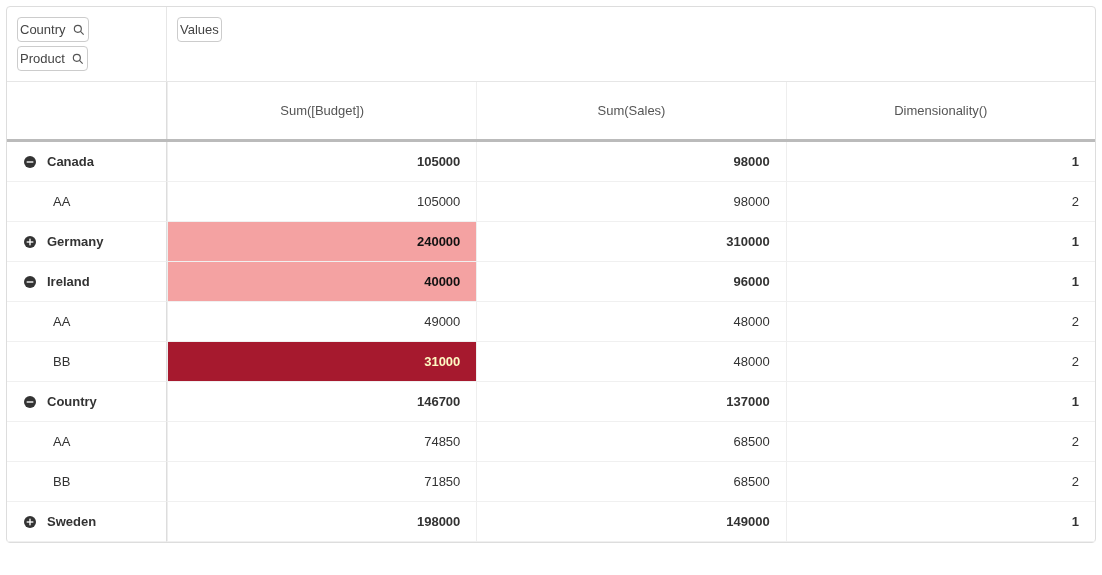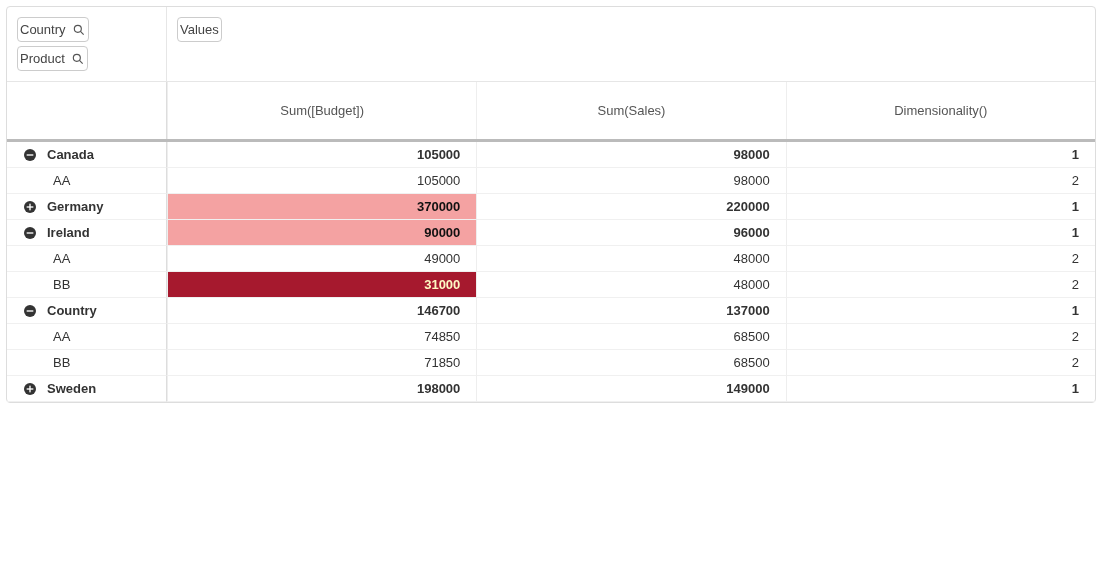--- a/index.html
+++ b/index.html
@@ -61,21 +61,21 @@
     flex: 1;
     display: flex;
     align-items: center;
     justify-content: center;
     border-left: 1px solid #eee;
     color: #555;
     font-size: 13px;
   }
   .row {
     display: flex;
-    height: 26px;
+    height: 40px;
     align-items: stretch;
     font-size: 13px;
   }
   .row:nth-child(n) .label-cell { border-bottom: 1px solid #f0f0f0; }
   .row .cells .cell { border-bottom: 1px solid #f0f0f0; }
   .label-cell {
     width: 160px;
     flex: 0 0 160px;
     display: flex;
     align-items: center;
@@ -201,37 +201,37 @@
           <span class="toggle">
             <svg width="16" height="16" viewBox="0 0 24 24">
               <circle cx="12" cy="12" r="9" fill="#333"></circle>
               <rect x="7" y="11" width="10" height="2" fill="#fff"></rect>
               <rect x="11" y="7" width="2" height="10" fill="#fff"></rect>
             </svg>
           </span>
           <span>Germany</span>
         </div>
         <div class="cells">
-          <div class="cell hl-pink">370000</div>
-          <div class="cell">220000</div>
+          <div class="cell hl-pink">240000</div>
+          <div class="cell">310000</div>
           <div class="cell">1</div>
         </div>
       </div>
       <div class="row level0">
         <div class="label-cell level0">
           <span class="toggle">
             <svg width="16" height="16" viewBox="0 0 24 24">
               <circle cx="12" cy="12" r="9" fill="#333"></circle>
               <rect x="7" y="11" width="10" height="2" fill="#fff"></rect>
             </svg>
           </span>
           <span>Ireland</span>
         </div>
         <div class="cells">
-          <div class="cell hl-pink">90000</div>
+          <div class="cell hl-pink">40000</div>
           <div class="cell">96000</div>
           <div class="cell">1</div>
         </div>
       </div>
       <div class="row level1">
         <div class="label-cell level1">
           <span>AA</span>
         </div>
         <div class="cells">
           <div class="cell">49000</div>

